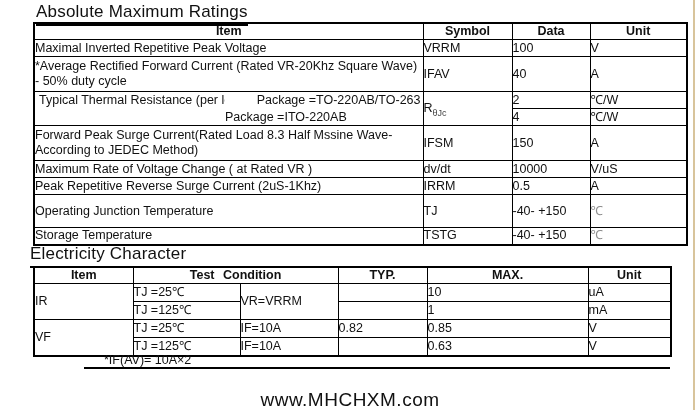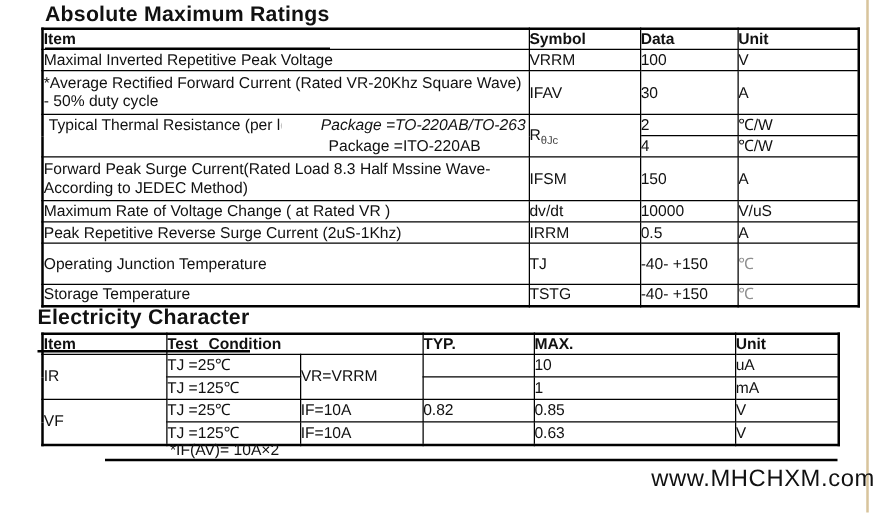--- a/index.html
+++ b/index.html
@@ -6,57 +6,57 @@
   body {
     width:700px; height:410px;
     background:#ffffff;
     color:#111;
     font-family:"Liberation Sans", sans-serif;
     position:relative;
     overflow:hidden;
   }
   .abs { position:absolute; }
   .doc-title {
-    font-size:17px; font-weight:bold;
+    font-size:17px; font-weight:normal;
     display:inline-block;
     border-bottom:2px solid #000;
-    padding-bottom:16px;
+    padding-bottom:2px;
     letter-spacing:0.2px;
     white-space:nowrap;
   }
   table.sheet {
     border-collapse:collapse;
     table-layout:fixed;
     border:2px solid #000;
     font-size:12.5px;
     box-sizing:border-box;
   }
   table.sheet th, table.sheet td {
     border:1px solid #000;
     padding:0;
     overflow:hidden;
     vertical-align:middle;
     line-height:15px;
   }
-  table.sheet th { font-weight:bold; text-align:left; }
+  table.sheet th { font-weight:bold; text-align:center; }
   td.c { text-align:left; }
   td.item { text-align:left; padding-left:4px; padding-right:2px; }
   .wide-gap { word-spacing:5px;margin-top:26px; }
   .thermal-flex { display:flex; width:100%; }
   .thermal-left {
     width:186px; flex:0 0 186px;
     white-space:nowrap; overflow:hidden;
     padding-left:4px; line-height:17px;
   }
   .thermal-right { flex:1 1 auto; }
-  .pkg-line1 { text-align:right; padding-right:2px; line-height:17px; white-space:nowrap;font-style:italic; }
-  .pkg-line2 { text-align:center; line-height:16px; white-space:nowrap; }
+  .pkg-line1 { text-align:right; padding-right:2px; line-height:17px; white-space:nowrap; }
+  .pkg-line2 { text-align:left; line-height:16px; white-space:nowrap; }
   sub.sym-sub { font-size:9px; line-height:0; color:#444; }
   .deg-gray { color:#8f8f8f; }
-  .footnote { font-size:12.5px; white-space:nowrap;margin-left:32px; }
+  .footnote { font-size:12.5px; white-space:nowrap; }
   .footer-rule { background:#000; height:2px; }
   .footer-url {
     width:700px; text-align:center;
     font-size:19px; letter-spacing:0.5px;
   }
   .edge-line {
     position:absolute; top:0; bottom:0; right:5px; width:2px;
     background:#d8c49c;
   }
 </style>
@@ -85,21 +85,21 @@
   </tr>
   <tr style="height:17px">
     <td class="item">Maximal Inverted Repetitive Peak Voltage</td>
     <td class="c">VRRM</td>
     <td class="c">100</td>
     <td class="c">V</td>
   </tr>
   <tr style="height:35px">
     <td class="item">*Average Rectified Forward Current (Rated VR-20Khz Square Wave) - 50% duty cycle</td>
     <td class="c">IFAV</td>
-    <td class="c">30</td>
+    <td class="c">40</td>
     <td class="c">A</td>
   </tr>
   <tr style="height:17px">
     <td class="item" rowspan="2" style="padding:0;">
       <div class="thermal-flex">
         <div class="thermal-left">Typical Thermal Resistance (per leg)</div>
         <div class="thermal-right">
           <div class="pkg-line1">Package =TO-220AB/TO-263</div>
           <div class="pkg-line2">Package =ITO-220AB</div>
         </div>
@@ -196,13 +196,13 @@
     <td class="c">0.63</td>
     <td class="c">V</td>
   </tr>
 </tbody>
   </table>
 
 <div class="abs footnote" style="left:104px; top:353px;">*IF(AV)= 10A×2</div>
 
 <div class="abs footer-rule" style="left:84px; top:367px; width:586px;"></div>
 
-<div class="abs footer-url" style="left:0; top:373px;text-align:right;">www.MHCHXM.com</div>
+<div class="abs footer-url" style="left:0; top:389px;">www.MHCHXM.com</div>
 
 </body></html>

